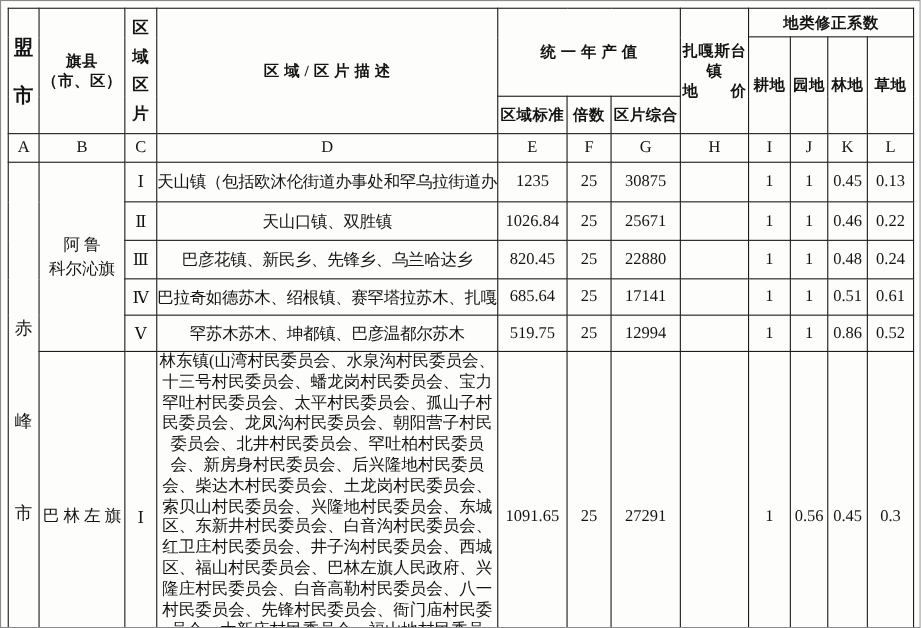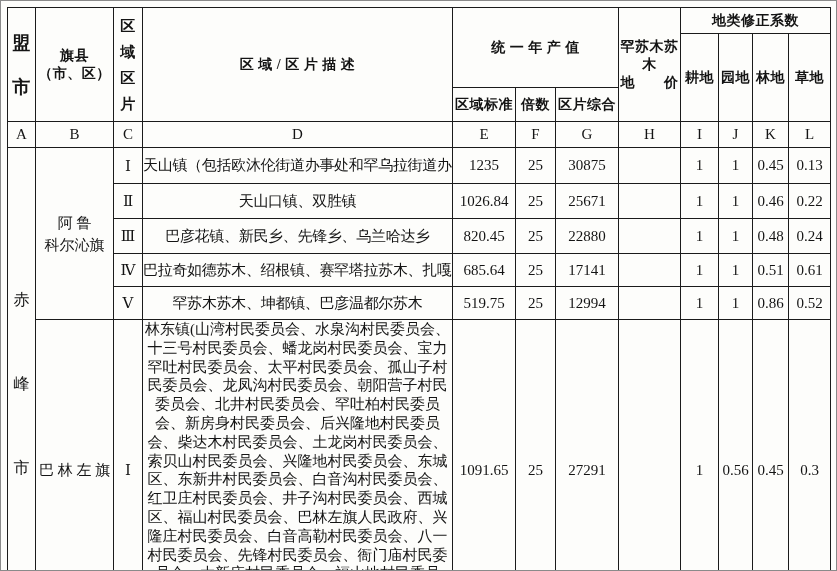--- a/index.html
+++ b/index.html
@@ -96,21 +96,21 @@
       <td rowspan="3">
         <div>旗县</div>
         <div>（市、区）</div>
       </td>
       <td rowspan="3">
         <span class="vtext v-zone">区域区片</span>
       </td>
       <td rowspan="3">区 域 / 区 片 描 述</td>
       <td colspan="3" rowspan="2">统 一 年 产 值</td>
       <td rowspan="3">
-        <div>罕苏木苏木</div>
+        <div>扎嘎斯台镇</div>
         <div>地　　价</div>
       </td>
       <td colspan="4">地类修正系数</td>
     </tr>
     <tr class="hrow h2">
       <td rowspan="2">耕地</td>
       <td rowspan="2">园地</td>
       <td rowspan="2">林地</td>
       <td rowspan="2">草地</td>
     </tr>

